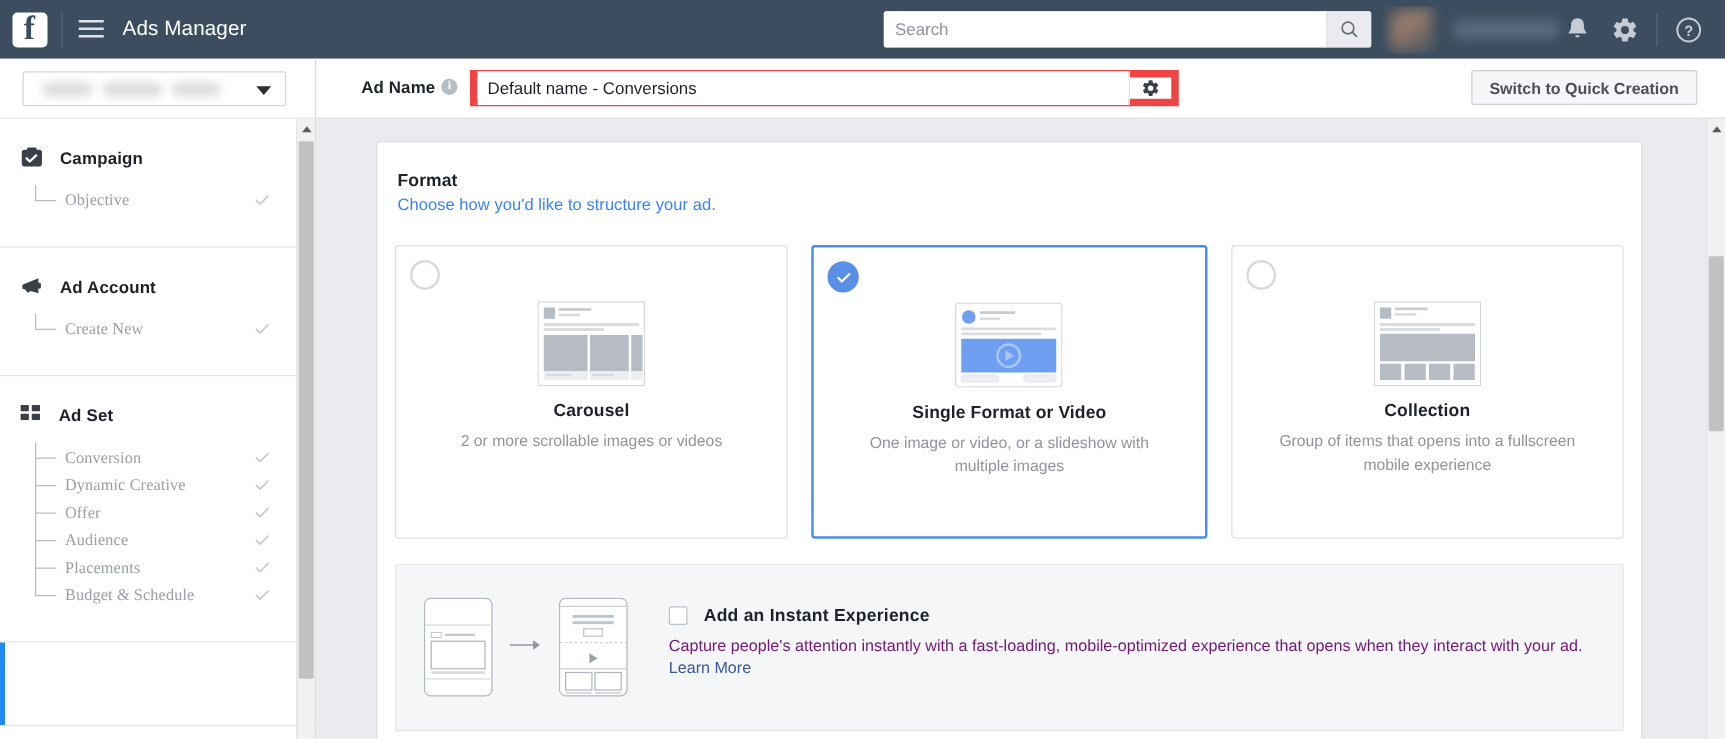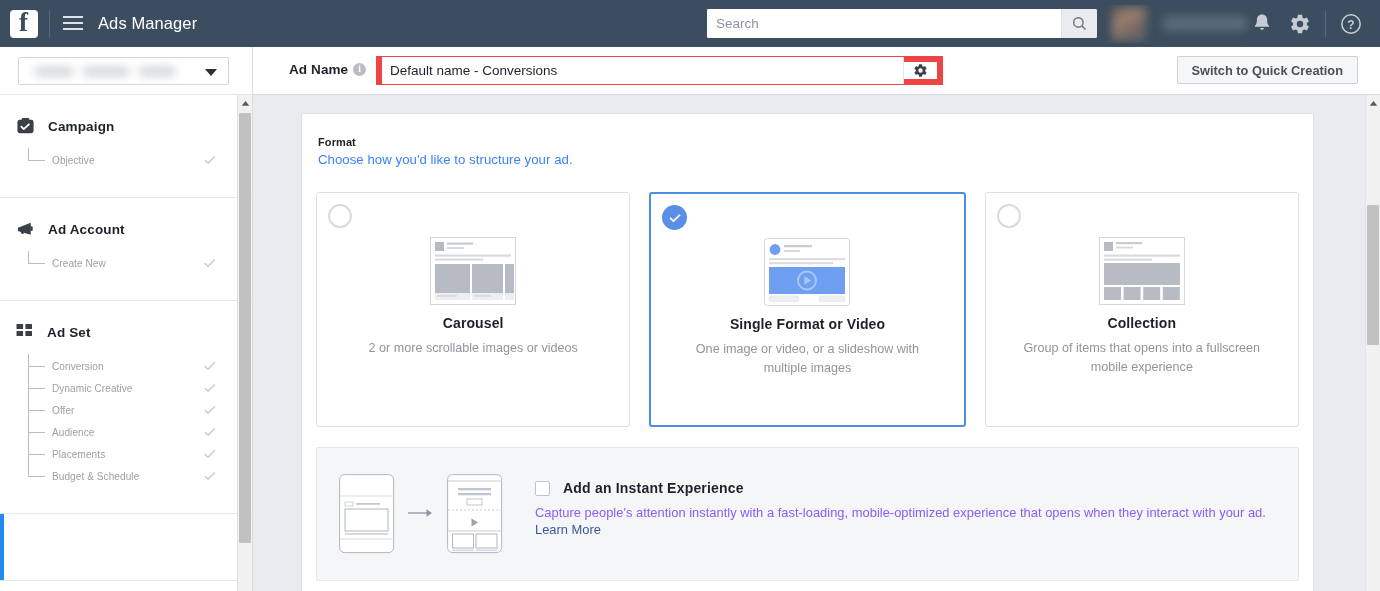--- a/index.html
+++ b/index.html
@@ -137,21 +137,21 @@
     content: ""; position: absolute; left: 0; top: 0; width: 4px; height: 100%; background: #2189ef;
   }
   .nav-head { display: flex; align-items: center; padding-left: 16px; height: 26px; cursor: pointer; }
   .nav-head-label {
     font-size: 13.5px; font-weight: bold; color: #1d2129; margin-left: 13px; letter-spacing: .15px;
   }
   .nav-sub {
     position: relative; display: flex; align-items: center; height: 22px;
     padding-left: 52px; cursor: pointer;
   }
-  .nav-sub-label { font-size: 10px; color: #9aa0a6; letter-spacing: .1px; }
+  .nav-sub-label { font-size: 13px; color: #9aa0a6; letter-spacing: .1px; font-family: Liberation Serif, serif; }
   .nav-sub .tree-h {
     position: absolute; left: 28px; top: 11px; width: 17px; height: 1px; background: #b9bdc2;
   }
   .nav-sub .tree-v {
     position: absolute; left: 28px; top: -1px; width: 1px; height: 12px; background: #b9bdc2;
   }
   .nav-sub.cont .tree-v { top: -11px; height: 22px; }
   .nav-check { position: absolute; right: 36px; top: 4px; }
   .nav-gap { height: 30px; }
 
@@ -172,21 +172,21 @@
   
   .main {
     position: absolute; left: 253px; top: 95px; width: 1127px; height: 496px;
     background: #e9ebee; overflow: hidden;
   }
   .card {
     position: absolute; left: 48px; top: 18px; width: 1013px;
     background: #fff; border: 1px solid #dddfe2; border-radius: 2px;
   }
   .card-head { padding: 22px 0 0 16px; }
-  .card-title { font-size: 11px; font-weight: bold; color: #1d2129; letter-spacing: .1px; }
+  .card-title { font-size: 14px; font-weight: bold; color: #1d2129; letter-spacing: .1px; }
   .card-sub { font-size: 13.2px; color: #3b82f6; margin-top: 4px; letter-spacing: .05px; }
 
   .formats { display: flex; gap: 19px; padding: 25px 14px 20px 14px; }
   .fmt {
     position: relative; flex: 1; height: 235px; border: 1px solid #dddfe2;
     border-radius: 3px; background: #fff; cursor: pointer;
     display: flex; flex-direction: column; align-items: center;
   }
   .fmt.selected { border: 2px solid #4a90e2; box-shadow: 0 0 0 0 #fff; }
   .fmt-radio {
@@ -214,21 +214,21 @@
   }
   .ie-art { display: flex; align-items: center; flex: none; margin-top: 4px; }
   .ie-arrow { margin: 0 13px; }
   .ie-body { margin-left: 32px; padding-top: 10px; }
   .ie-cbrow { display: flex; align-items: center; }
   .ie-cb {
     width: 15px; height: 15px; border: 1px solid #bec2c9; background: #fff;
     border-radius: 2px; cursor: pointer; flex: none;
   }
   .ie-cb-label { font-size: 14px; font-weight: bold; color: #1d2129; margin-left: 13px; letter-spacing: .2px; }
-  .ie-desc { font-size: 12.9px; color: #8b5cf6; margin-top: 9px; letter-spacing: .02px; }
+  .ie-desc { font-size: 12.9px; color: #701a75; margin-top: 9px; letter-spacing: .02px; }
   .ie-link {
     font-size: 12.9px; color: #3b5998; margin-top: 2px; display: inline-block;
     cursor: pointer; text-decoration: none;
   }
 
   
   .ms-track {
     position: absolute; right: 0; top: 0; width: 15px; height: 496px;
     background: #f1f1f1; border-left: 1px solid #e4e4e4;
   }

